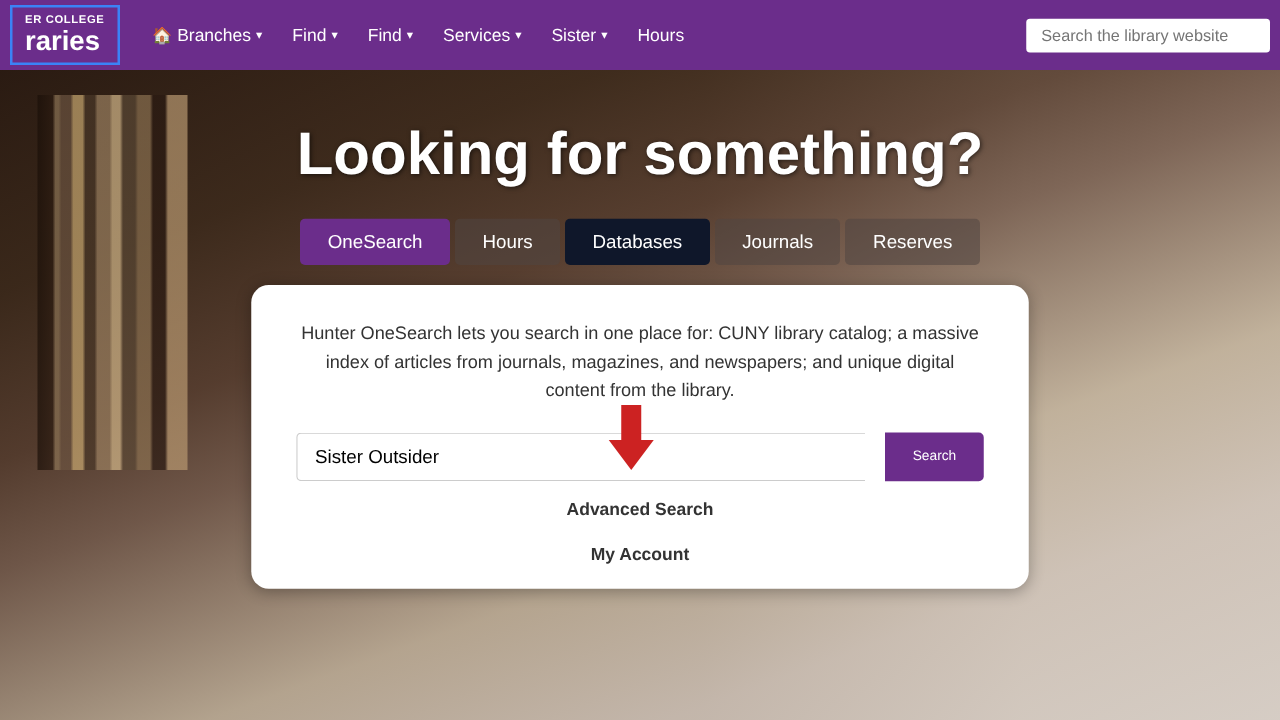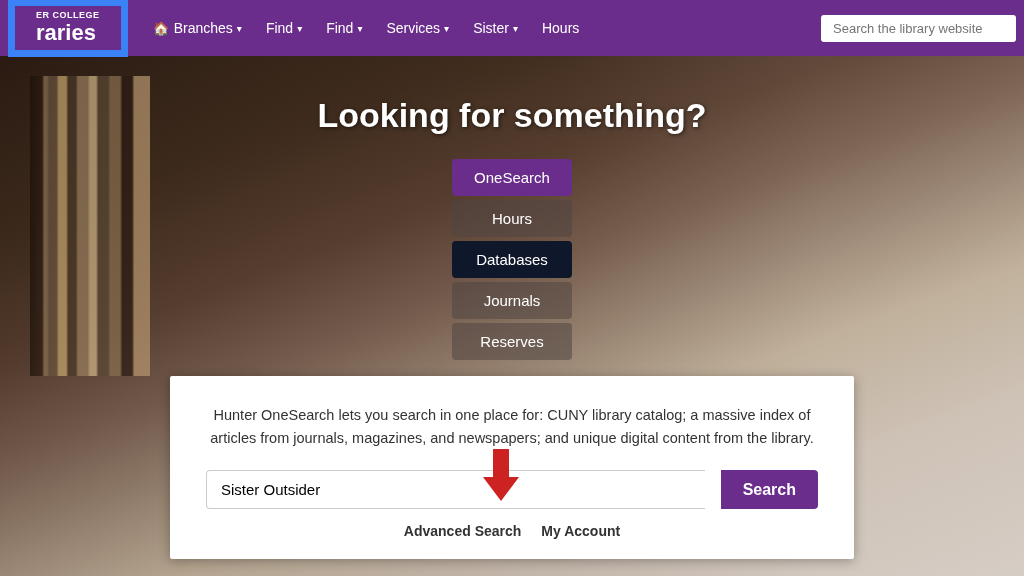--- a/index.html
+++ b/index.html
@@ -10,22 +10,22 @@
       background-color: #6b2d8b;
       display: flex;
       align-items: center;
       height: 56px;
       padding: 0 8px;
       position: relative;
       z-index: 10;
     }
     .logo-area {
       background-color: #6b2d8b;
-      border: 7px solid #3b82f6;
-      padding: 4px 21px;
+      border: 2px solid #3b82f6;
+      padding: 4px 10px;
       margin-right: 16px;
       min-width: 80px;
     }
     .logo-top {
       font-size: 9px;
       color: white;
       font-weight: bold;
       letter-spacing: 0.5px;
     }
     .logo-bottom {
@@ -118,35 +118,34 @@
         #2a1a12 77%, #2a1a12 85%,
         #b89870 87%, #b89870 100%
       );
       opacity: 0.7;
     }
 
     .hero-title {
       position: relative;
       z-index: 2;
       color: white;
-      font-size: 34px;
+      font-size: 48px;
       font-weight: bold;
       text-shadow: 1px 1px 4px rgba(0,0,0,0.6);
       margin-bottom: 24px;
       text-align: center;
     }
 
     
     .search-tabs {
       position: relative;
       z-index: 2;
       display: flex;
       gap: 4px;
       margin-bottom: 16px;
-      flex-direction: column;
     }
     .tab-btn {
       padding: 10px 22px;
       font-size: 15px;
       font-weight: 500;
       border: none;
       cursor: pointer;
       border-radius: 4px;
       color: white;
       background: rgba(100,80,80,0.6);
@@ -160,23 +159,23 @@
     }
     .tab-btn:not(.active):not(.databases-active) {
       background: rgba(80,70,65,0.55);
     }
 
     
     .search-box {
       position: relative;
       z-index: 2;
       background: white;
-      border-radius: 2px;
+      border-radius: 14px;
       padding: 28px 36px 20px;
-      width: 684px;
+      width: 622px;
       text-align: center;
       box-shadow: 0 2px 12px rgba(0,0,0,0.3);
     }
     .search-description {
       font-size: 14.5px;
       color: #333;
       line-height: 1.6;
       margin-bottom: 20px;
     }
     .search-input-row {
@@ -191,34 +190,35 @@
       font-size: 15px;
       border: 1px solid #ccc;
       border-right: none;
       border-radius: 4px 0 0 4px;
       outline: none;
     }
     .search-btn {
       padding: 10px 22px;
       background: #6b2d8b;
       color: white;
-      font-size: 16px;
-      font-weight: bold;
+      font-size: 11px;
+      font-weight: normal;
       border: none;
       border-radius: 0 4px 4px 0;
       cursor: pointer;
     }
 
     .search-links {
       display: flex;
       justify-content: center;
       gap: 20px;
       font-size: 14px;
       font-weight: bold;
       color: #333;
+      flex-direction: column;
     }
     .search-links a {
       color: #333;
       text-decoration: none;
       cursor: pointer;
     }
   </style>
 </head>
 <body>
 

